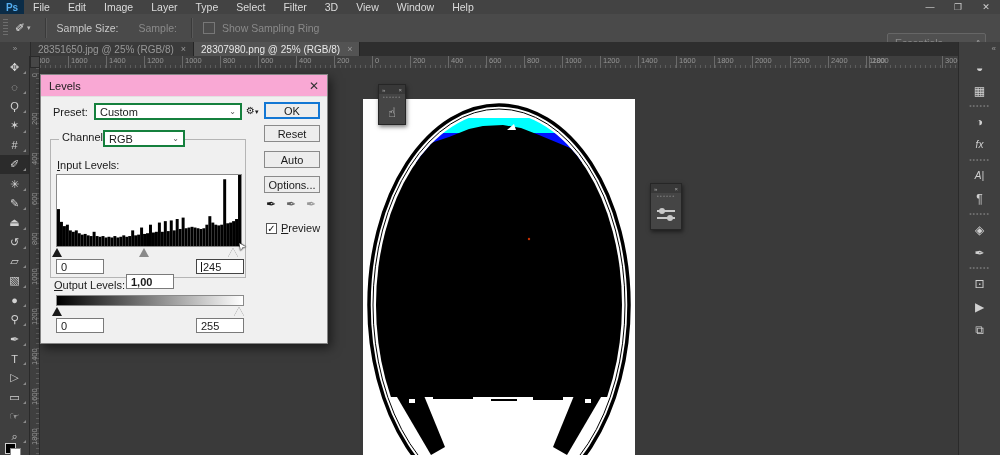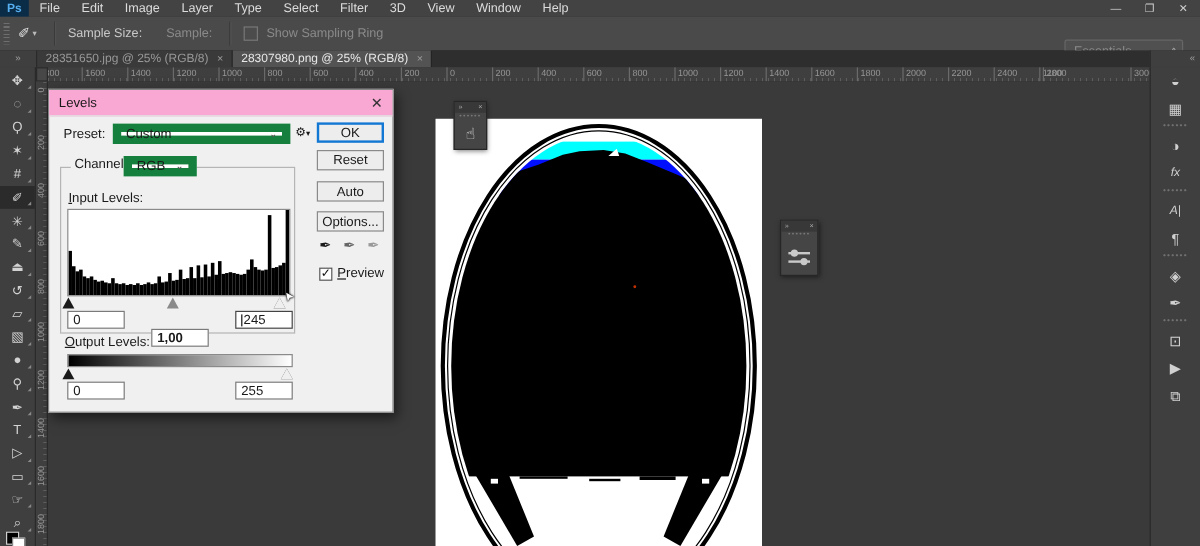--- a/index.html
+++ b/index.html
@@ -81,21 +81,21 @@
   #fpanel2 .fbody{height:30px;flex-direction:column;gap:5px;}
   .slider-ico{position:relative;width:18px;height:2px;background:#c9c9c9;}
   .slider-ico i{position:absolute;top:-2px;width:6px;height:6px;border-radius:50%;background:#c9c9c9;}
   .slider-ico.a i{left:2px;} .slider-ico.b i{left:10px;}
   
   #dialog{position:absolute;left:40px;top:74px;width:288px;height:270px;background:#f0f0f0;
           border:1px solid #858585;box-shadow:3px 4px 10px rgba(0,0,0,.55);font-size:11px;color:#1a1a1a;box-sizing:border-box;}
   #dlg-title{height:21px;background:#f9a8d4;display:flex;align-items:center;padding:0 8px;border-bottom:1px solid #e2e2e2;}
   #dlg-close{margin-left:auto;font-size:12px;color:#333;}
   .dabs{position:absolute;}
-  .dselect{background:#fff;border:7px solid #15803d;display:flex;align-items:center;padding:0 4px;box-sizing:border-box;height:17px;}
+  .dselect{background:#fff;border:2px solid #15803d;display:flex;align-items:center;padding:0 4px;box-sizing:border-box;height:17px;}
   .dselect .chev{margin-left:auto;font-size:8px;color:#555;}
   .dbtn{position:absolute;width:56px;height:17px;background:#ededed;border:1px solid #8a8a8a;
         display:flex;align-items:center;justify-content:center;box-sizing:border-box;}
   .dbtn.default{border:2px solid #1377d4;}
   .ulf::first-letter{text-decoration:underline;}
   #groupbox{position:absolute;left:9px;top:64px;width:196px;height:139px;border:1px solid #b5b5b5;box-sizing:border-box;}
   .gpatch{position:absolute;background:#f0f0f0;}
   #hist{position:absolute;left:15px;top:99px;width:186px;height:73px;background:#fff;border:1px solid #8a8a8a;box-sizing:border-box;}
   .tri{position:absolute;width:0;height:0;border-left:5px solid transparent;border-right:5px solid transparent;}
   .tri.black{border-bottom:9px solid #1a1a1a;}
@@ -328,21 +328,21 @@
 
     <span class="dropper" style="left:225px;top:122px;">✒</span>
     <span class="dropper" style="left:245px;top:122px;color:#666;">✒</span>
     <span class="dropper" style="left:265px;top:122px;color:#999;">✒</span>
 
     <span id="chk-preview">✓</span>
     <span class="dabs ulf" style="left:240px;top:147px;">Preview</span>
 
     <div id="groupbox"></div>
     <span class="gpatch dabs" style="left:18px;top:56px;padding:0 3px;"><span class="ulf">Channel:</span></span>
-    <span class="dselect dabs" style="left:62px;top:55px;width:61px;background:#fff;">
+    <span class="dselect dabs" style="left:62px;top:55px;width:82px;background:#fff;">
       <span>RGB</span>
       <span class="chev">⌄</span>
     </span>
 
     <span class="dabs ulf" style="left:16px;top:84px;">Input Levels:</span>
 
     <div id="hist">
       <svg id="histsvg" width="184" height="71" viewBox="0 0 62 40" preserveAspectRatio="none">
           <rect x="0" width="1" y="19.20" height="20.80" fill="#000"></rect>
           <rect x="1" width="1" y="26.40" height="13.60" fill="#000"></rect>

